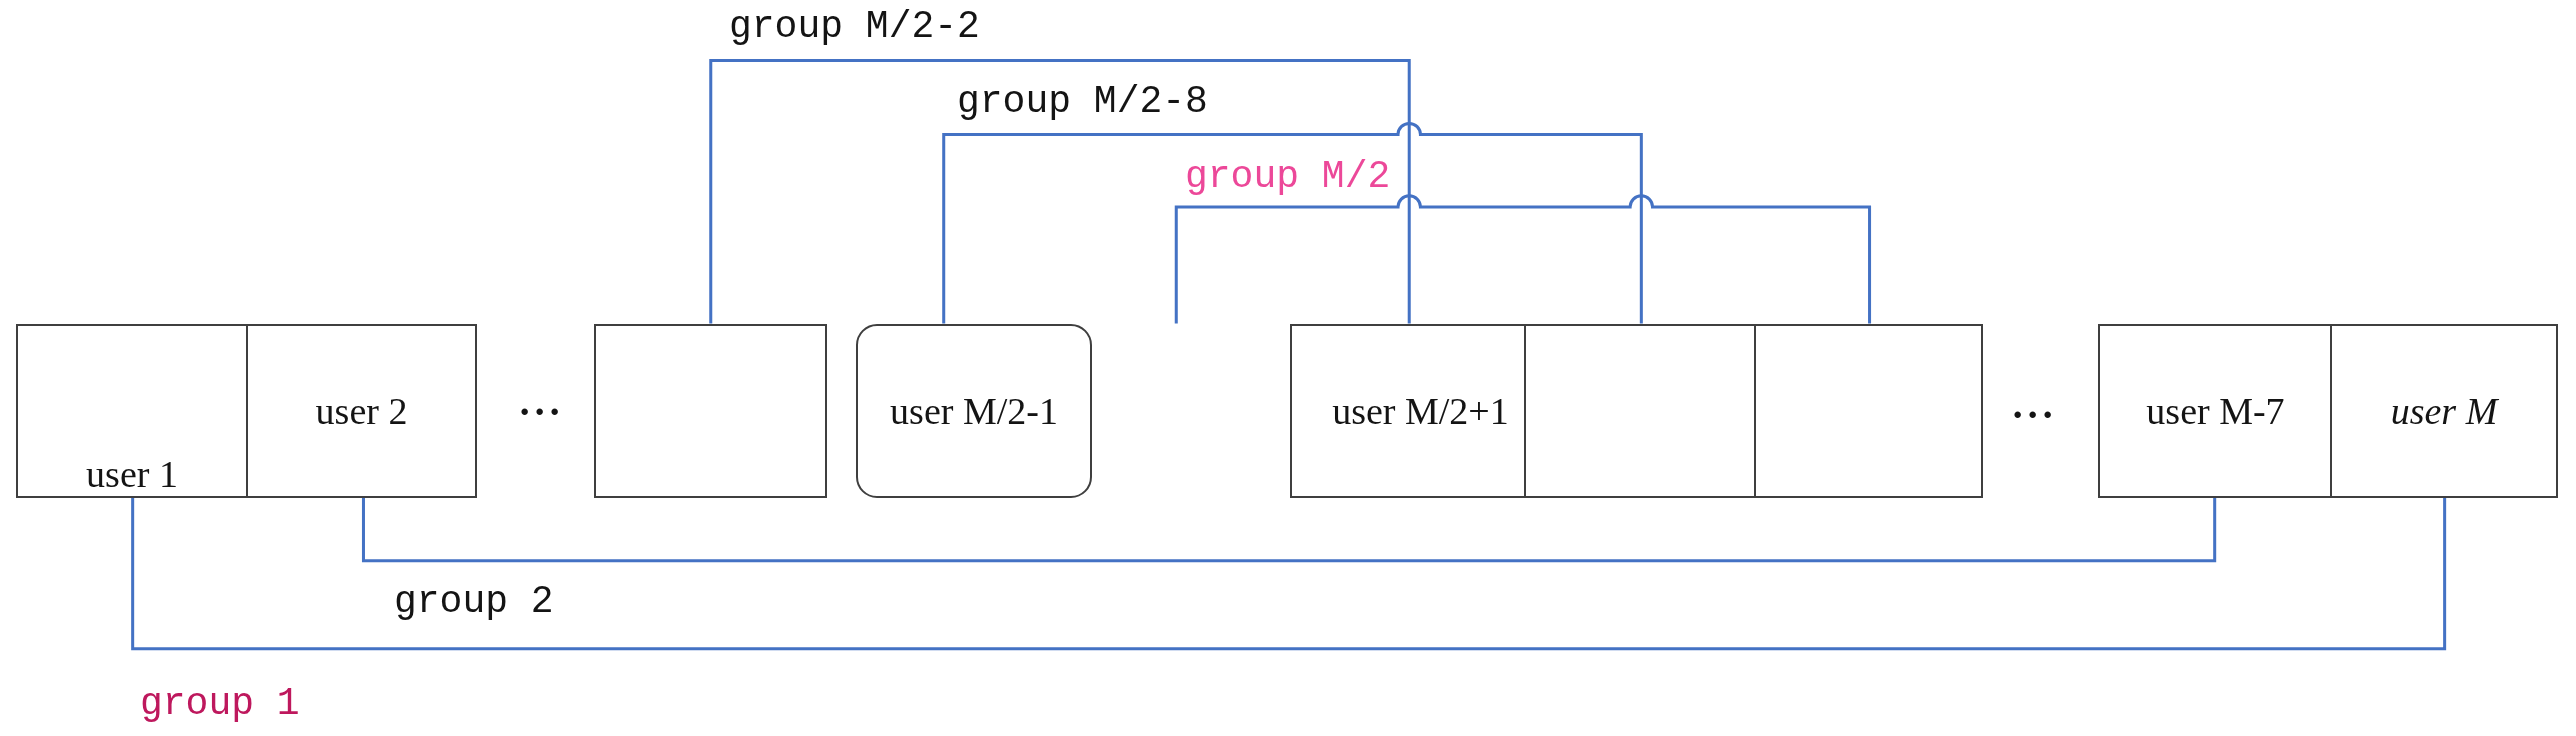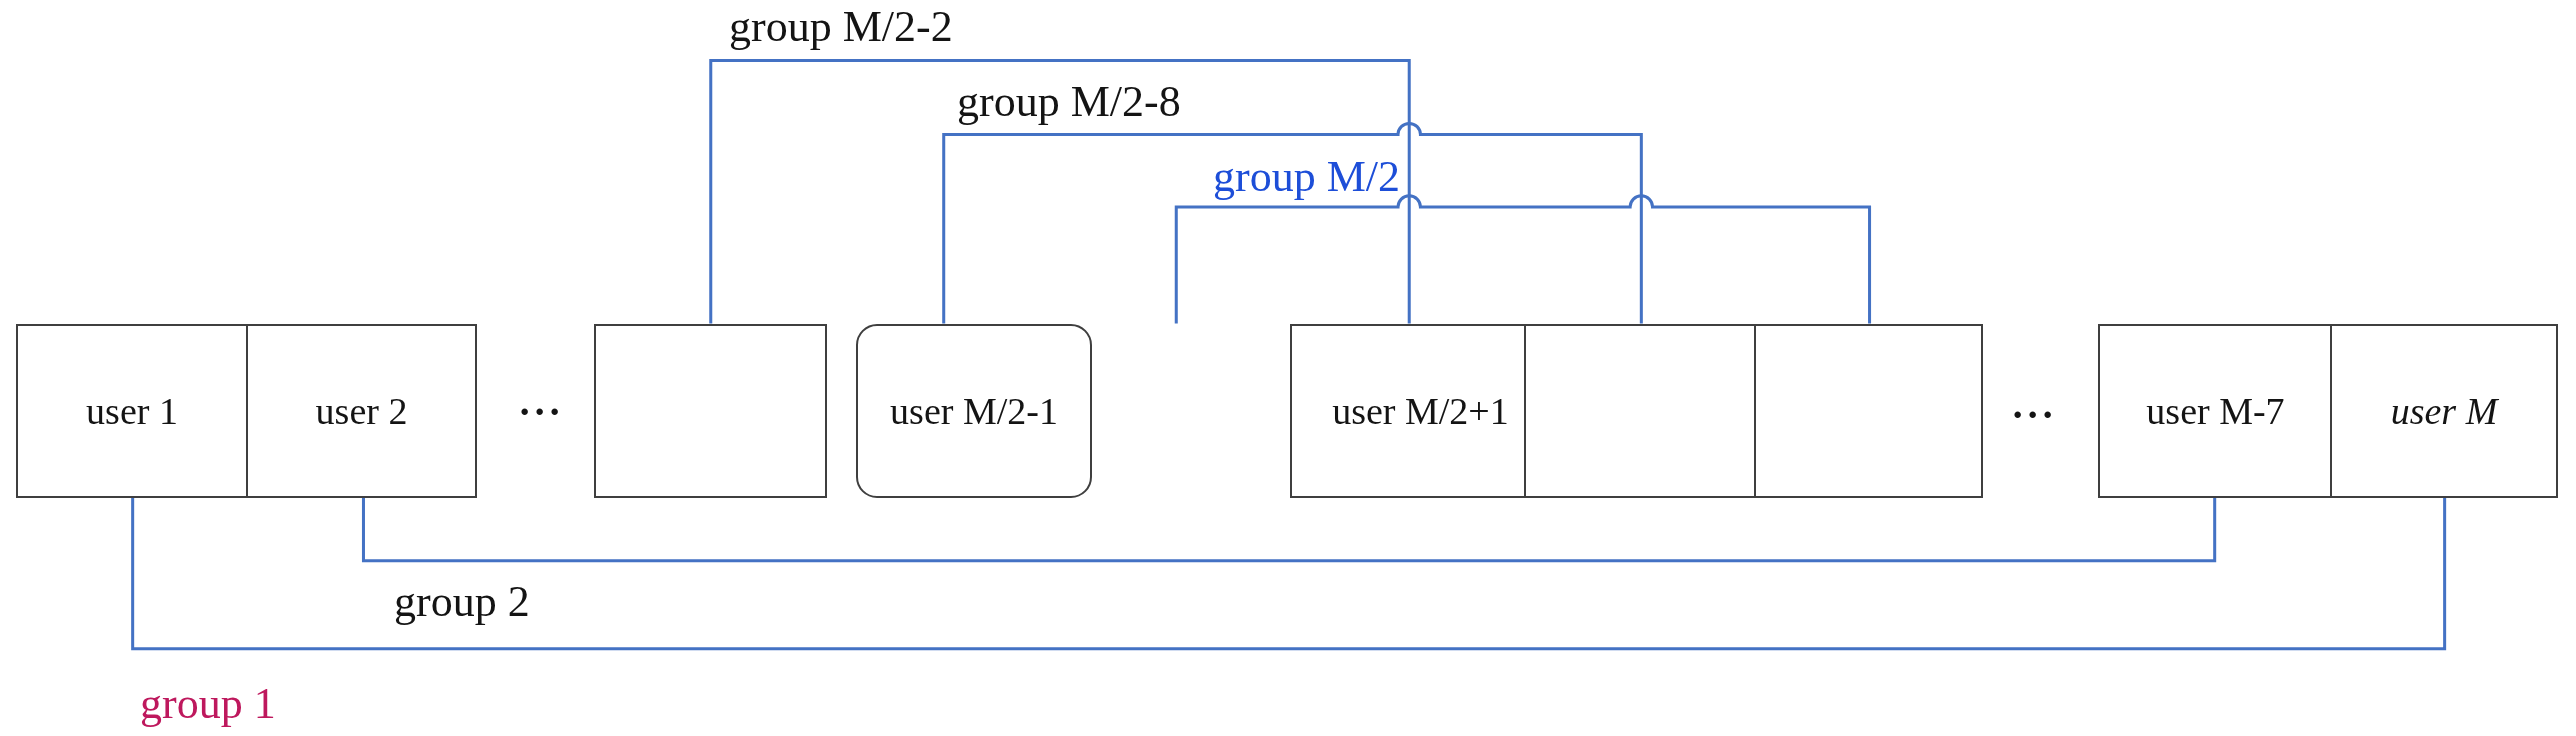--- a/index.html
+++ b/index.html
@@ -26,24 +26,25 @@
     background: #ffffff;
     display: flex;
     align-items: center;
     justify-content: center;
     font-size: 38px;
     color: #141414;
     white-space: nowrap;
   }
   .glabel {
     position: absolute;
-    font-size: 44px;
+    font-size: 38px;
     line-height: 44px;
     color: #141414;
     white-space: nowrap;
+    font-family: Liberation Mono, monospace;
   }
   .dots {
     position: absolute;
     width: 69px;
     text-align: center;
     font-size: 40px;
     line-height: 45px;
     font-weight: 700;
     color: #141414;
     letter-spacing: 1.7px;
@@ -55,21 +56,21 @@
 <div class="canvas">
 
   <svg class="overlay" id="bracket-layer" viewBox="0 0 2984 853">
       <path d="M 823 375 L 823 70 L 1632.5 70 L 1632.5 375" fill="none" stroke="#4472C4" stroke-width="3.5"></path>
       <path d="M 1093 375 L 1093 156 L 1619.5 156 A 13 13 0 0 1 1645.5 156 L 1901.5 156 L 1901.5 375" fill="none" stroke="#4472C4" stroke-width="3.5"></path>
       <path d="M 1362.5 375 L 1362.5 240 L 1619.5 240 A 13 13 0 0 1 1645.5 240 L 1888.5 240 A 13 13 0 0 1 1914.5 240 L 2166 240 L 2166 375" fill="none" stroke="#4472C4" stroke-width="3.5"></path>
       <path d="M 420.5 577 L 420.5 650 L 2566 650 L 2566 577" fill="none" stroke="#4472C4" stroke-width="3.5"></path>
       <path d="M 153 577 L 153 752 L 2832.5 752 L 2832.5 577" fill="none" stroke="#4472C4" stroke-width="3.5"></path>
     </svg>
 
-  <div class="user-box" style="left: 15.5px; width: 233px; border-color: rgb(63, 63, 63); color: rgb(20, 20, 20);">
+  <div class="user-box" style="left: 15.5px; width: 233px; border-color: rgb(63, 63, 63); color: rgb(20, 20, 20); align-items: flex-end;">
       <span>user 1</span>
     </div>
   <div class="user-box" style="left: 246px; width: 231px; border-color: rgb(63, 63, 63); color: rgb(20, 20, 20);">
       <span>user 2</span>
     </div>
   <div class="user-box" style="left: 594px; width: 233px; border-color: rgb(63, 63, 63); color: rgb(20, 20, 20);">
       <span></span>
     </div>
   <div class="user-box" style="left: 856px; width: 236px; border-color: rgb(63, 63, 63); color: rgb(20, 20, 20); border-radius: 21px;">
       <span>user M/2-1</span>
@@ -88,18 +89,18 @@
     </div>
   <div class="user-box" style="left: 2330px; width: 228px; border-color: rgb(63, 63, 63); color: rgb(20, 20, 20); font-style: italic;">
       <span>user M</span>
     </div>
 
   <div class="dots" style="left: 506px; top: 389px; color: rgb(20, 20, 20);">···</div>
   <div class="dots" style="left: 1999px; top: 392px; color: rgb(20, 20, 20);">···</div>
 
   <div class="glabel" style="left: 729px; top: 5.2px; color: rgb(20, 20, 20);">group M/2-2</div>
   <div class="glabel" style="left: 957px; top: 80px; color: rgb(20, 20, 20);">group M/2-8</div>
-  <div class="glabel" style="left: 1185px; top: 155px; color: #1d4ed8; margin-left: 28px;">group M/2</div>
+  <div class="glabel" style="left: 1185px; top: 155px; color: #ec4899;">group M/2</div>
   <div class="glabel" style="left: 394px; top: 580px; color: rgb(20, 20, 20);">group 2</div>
   <div class="glabel" style="left: 140px; top: 682px; color: #be185d;">group 1</div>
 
 </div>
 
 
 </body></html>

